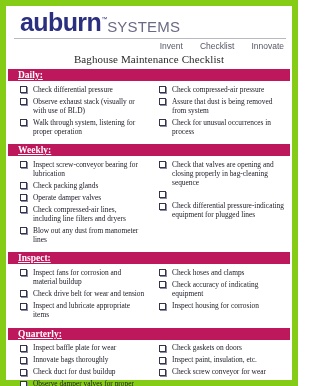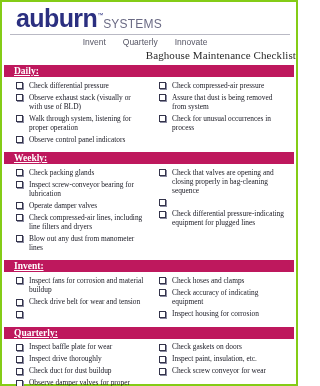--- a/index.html
+++ b/index.html
@@ -12,21 +12,21 @@
     height: 386px;
     overflow: hidden;
     font-family: "Liberation Serif", serif;
     color: #1a1a1a;
   }
   .page {
     position: relative;
     width: 298px;
     height: 386px;
     box-sizing: border-box;
-    border: 2px solid #84cc16;
+    border: 6px solid #84cc16;
     background: #fff;
     padding: 0;
   }
 
   
   .brand {
     padding: 4px 0 0 14px;
     display: flex;
     align-items: flex-end;
     line-height: 1;
@@ -41,43 +41,43 @@
   .brand-tm {
     font-family: "Liberation Sans", sans-serif;
     font-size: 6px;
     color: #2b2f80;
     position: relative;
     top: -13px;
     left: 0px;
   }
   .brand-systems {
     font-family: "Liberation Sans", sans-serif;
-    font-size: 12px;
+    font-size: 15px;
     letter-spacing: 0.2px;
     color: #6a6a84;
     position: relative;
     top: -1px;
     left: 0px;
   }
   .rule {
     height: 1px;
     background: #b9b9c4;
     margin: 3px 6px 0 8px;
   }
   .tagline {
     display: flex;
-    justify-content: center;
+    justify-content: flex-end;
     gap: 17px;
     padding: 2px 8px 0 0;
     font-family: "Liberation Sans", sans-serif;
     font-size: 8.5px;
     color: #575766;
   }
   .doc-title {
-    text-align: right;
+    text-align: center;
     font-family: "Liberation Serif", serif;
     font-size: 11px;
     color: #2a2a2a;
     padding: 2px 0 4px 0;
     letter-spacing: 0.1px;
   }
 
   
   .section-bar {
     background: #be185d;
@@ -125,21 +125,21 @@
   <div class="brand">
     <span class="brand-auburn">auburn</span>
     <span class="brand-tm">™</span>
     <span class="brand-systems">SYSTEMS</span>
   </div>
 
   <div class="rule"></div>
 
   <div class="tagline">
     <span>Invent</span>
-    <span>Quarterly</span>
+    <span>Checklist</span>
     <span>Innovate</span>
   </div>
 
   <div class="doc-title">Baghouse Maintenance Checklist</div>
 
   <div class="section-bar">
     <span>Daily:</span>
   </div>
   <div class="cols">
     <div class="col">
@@ -148,24 +148,20 @@
           <span class="item-label">Check differential pressure</span>
         </div>
       <div class="item">
           <span class="cb"></span>
           <span class="item-label">Observe exhaust stack (visually or with use of BLD)</span>
         </div>
       <div class="item">
           <span class="cb"></span>
           <span class="item-label">Walk through system, listening for proper operation</span>
         </div>
-      <div class="item">
-          <span class="cb"></span>
-          <span class="item-label">Observe control panel indicators</span>
-        </div>
     </div>
     <div class="col">
       <div class="item">
           <span class="cb"></span>
           <span class="item-label">Check compressed-air pressure</span>
         </div>
       <div class="item">
           <span class="cb"></span>
           <span class="item-label">Assure that dust is being removed from system</span>
         </div>
@@ -176,28 +172,28 @@
     </div>
   </div>
 
   <div class="section-bar">
     <span>Weekly:</span>
   </div>
   <div class="cols">
     <div class="col">
       <div class="item">
           <span class="cb"></span>
+          <span class="item-label">Inspect screw-conveyor bearing for lubrication</span>
+        </div>
+      <div class="item">
+          <span class="cb"></span>
           <span class="item-label">Check packing glands</span>
         </div>
       <div class="item">
           <span class="cb"></span>
-          <span class="item-label">Inspect screw-conveyor bearing for lubrication</span>
-        </div>
-      <div class="item">
-          <span class="cb"></span>
           <span class="item-label">Operate damper valves</span>
         </div>
       <div class="item">
           <span class="cb"></span>
           <span class="item-label">Check compressed-air lines, including line filters and dryers</span>
         </div>
       <div class="item">
           <span class="cb"></span>
           <span class="item-label">Blow out any dust from manometer lines</span>
         </div>
@@ -211,34 +207,35 @@
           <span class="cb"></span>
         </div>
       <div class="item">
           <span class="cb"></span>
           <span class="item-label">Check differential pressure-indicating equipment for plugged lines</span>
         </div>
     </div>
   </div>
 
   <div class="section-bar">
-    <span>Invent:</span>
+    <span>Inspect:</span>
   </div>
   <div class="cols">
     <div class="col">
       <div class="item">
           <span class="cb"></span>
           <span class="item-label">Inspect fans for corrosion and material buildup</span>
         </div>
       <div class="item">
           <span class="cb"></span>
           <span class="item-label">Check drive belt for wear and tension</span>
         </div>
       <div class="item">
           <span class="cb"></span>
+          <span class="item-label">Inspect and lubricate appropriate items</span>
         </div>
     </div>
     <div class="col">
       <div class="item">
           <span class="cb"></span>
           <span class="item-label">Check hoses and clamps</span>
         </div>
       <div class="item">
           <span class="cb"></span>
           <span class="item-label">Check accuracy of indicating equipment</span>
@@ -254,21 +251,21 @@
     <span>Quarterly:</span>
   </div>
   <div class="cols">
     <div class="col">
       <div class="item">
           <span class="cb"></span>
           <span class="item-label">Inspect baffle plate for wear</span>
         </div>
       <div class="item">
           <span class="cb"></span>
-          <span class="item-label">Inspect drive thoroughly</span>
+          <span class="item-label">Innovate bags thoroughly</span>
         </div>
       <div class="item">
           <span class="cb"></span>
           <span class="item-label">Check duct for dust buildup</span>
         </div>
       <div class="item">
           <span class="cb"></span>
           <span class="item-label">Observe damper valves for proper seating</span>
         </div>
     </div>

